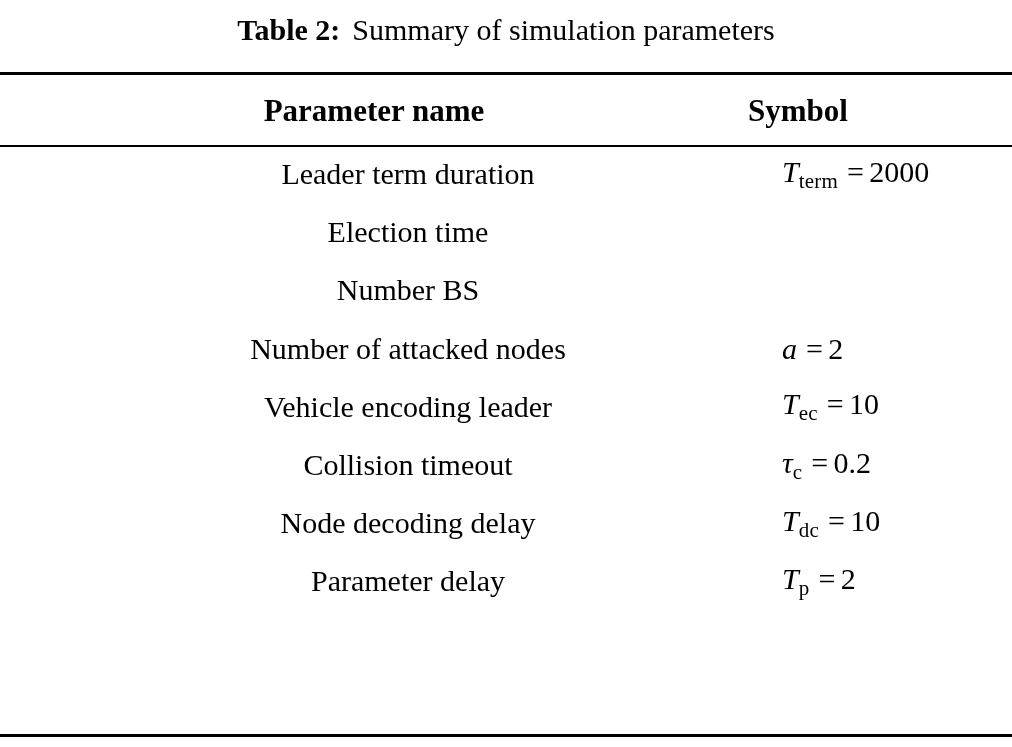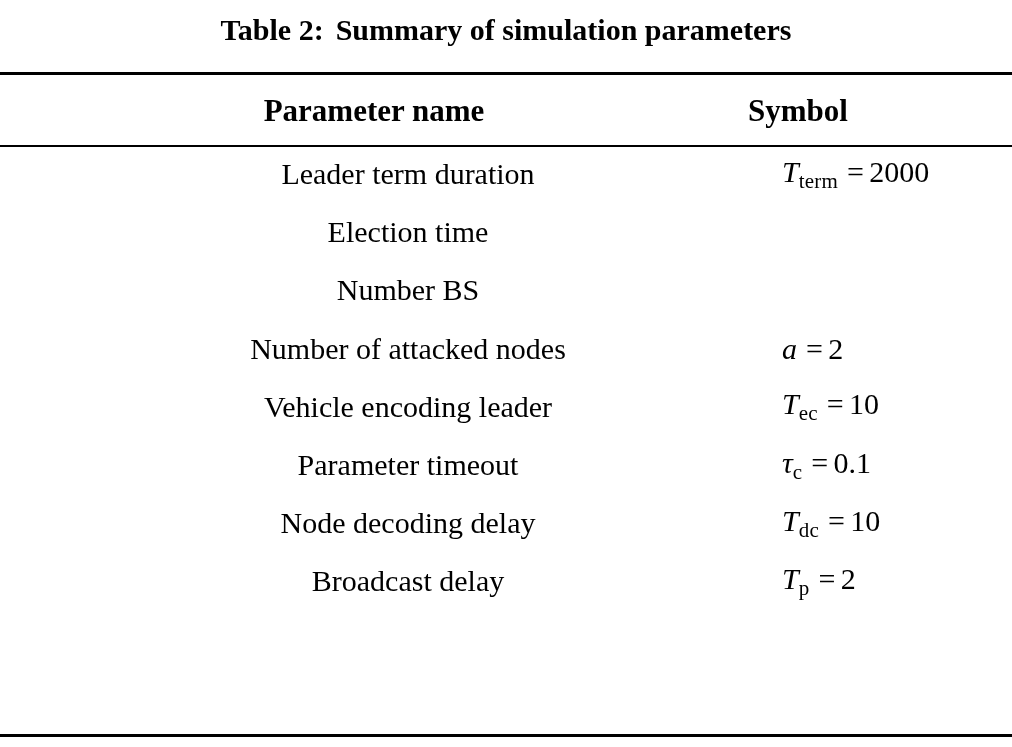--- a/index.html
+++ b/index.html
@@ -35,21 +35,21 @@
     justify-content: center;
     font-size: 30px;
     line-height: 1.1;
     white-space: nowrap;
   }
   .caption-label {
     font-weight: bold;
     margin-right: 12px;
   }
   .caption-text {
-    font-weight: bold;
+    font-weight: normal;
   }
 
   
   .rule {
     position: absolute;
     left: 0;
     width: 1012px;
     background: #000000;
   }
   .rule-top    { top: 72px;  height: 3px; }
@@ -160,28 +160,28 @@
         </div>
         <div class="row data-row">
           <div class="col-param">Number of attacked nodes</div>
           <div class="col-symbol"><span class="math"><span class="mvar">a</span><span class="meq">=</span><span class="mnum">2</span></span></div>
         </div>
         <div class="row data-row">
           <div class="col-param">Vehicle encoding leader</div>
           <div class="col-symbol"><span class="math"><span class="mvar">T</span><span class="msub">ec</span><span class="meq">=</span><span class="mnum">10</span></span></div>
         </div>
         <div class="row data-row">
-          <div class="col-param">Parameter timeout</div>
-          <div class="col-symbol"><span class="math"><span class="mvar">τ</span><span class="msub">c</span><span class="meq">=</span><span class="mnum">0.1</span></span></div>
+          <div class="col-param">Collision timeout</div>
+          <div class="col-symbol"><span class="math"><span class="mvar">τ</span><span class="msub">c</span><span class="meq">=</span><span class="mnum">0.2</span></span></div>
         </div>
         <div class="row data-row">
           <div class="col-param">Node decoding delay</div>
           <div class="col-symbol"><span class="math"><span class="mvar">T</span><span class="msub">dc</span><span class="meq">=</span><span class="mnum">10</span></span></div>
         </div>
         <div class="row data-row">
-          <div class="col-param">Broadcast delay</div>
+          <div class="col-param">Parameter delay</div>
           <div class="col-symbol"><span class="math"><span class="mvar">T</span><span class="msub">p</span><span class="meq">=</span><span class="mnum">2</span></span></div>
         </div>
       </div>
 
   </div>
 
 </div>
 
 </body></html>

